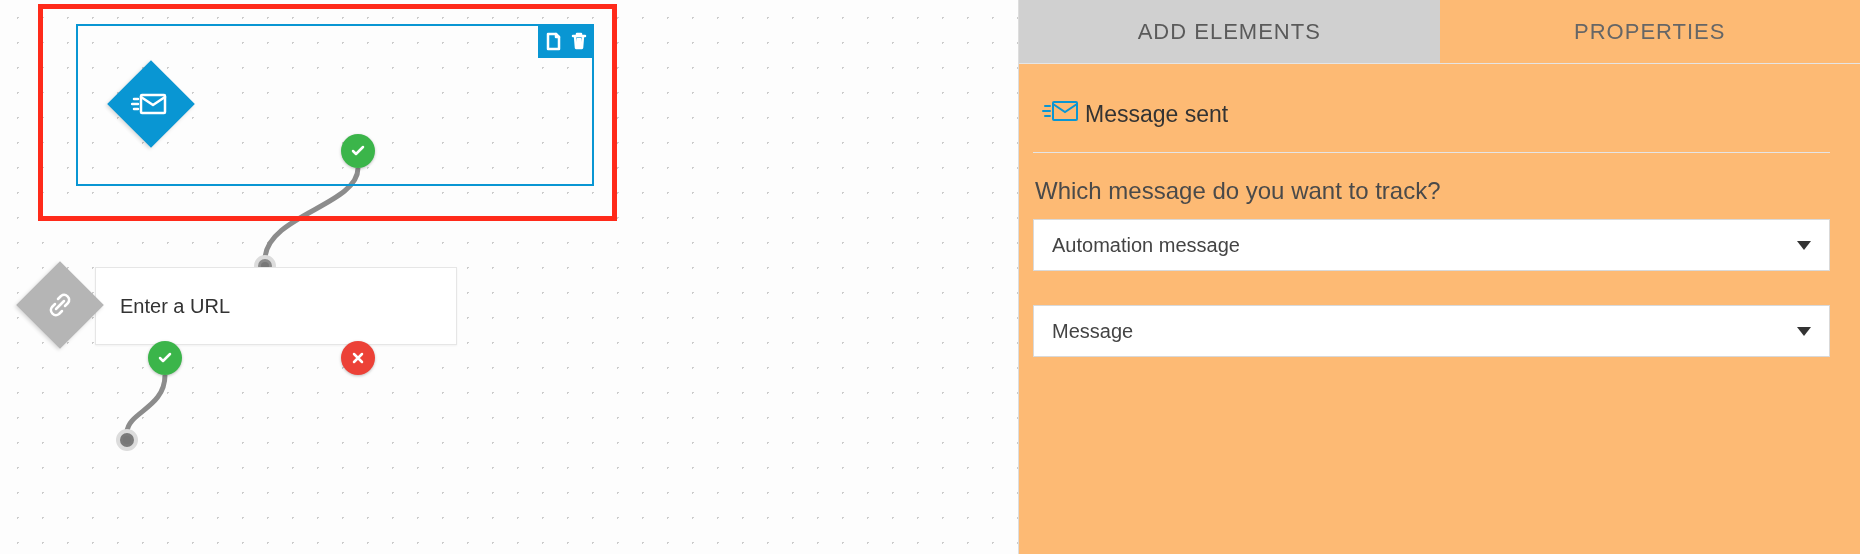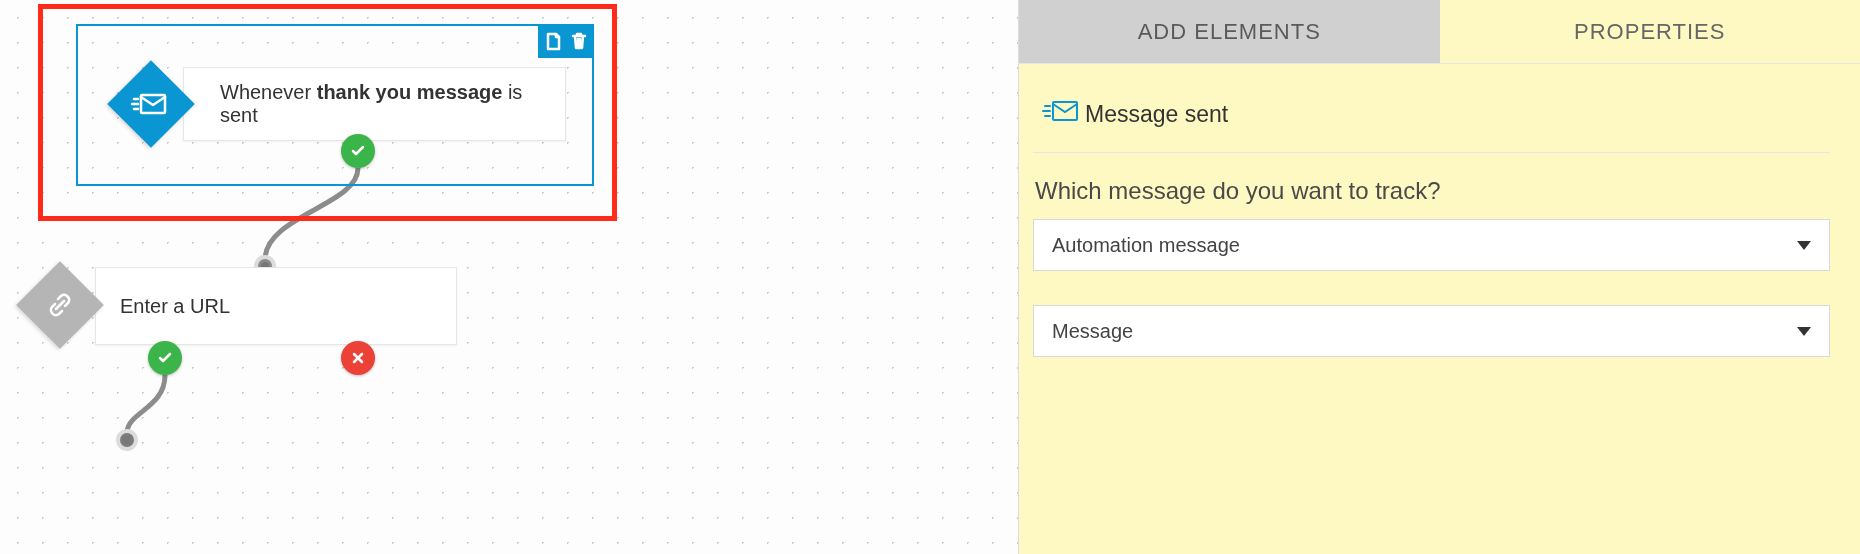--- a/index.html
+++ b/index.html
@@ -120,21 +120,21 @@
     #check2 { left: 148px; top: 341px; }
     #fail2 { left: 341px; top: 341px; }
 
     #dot2 { left: 116px; top: 429px; width:22px; height:22px; border:4px solid #dcdcdc; }
     #dot2::before{ content:''; position:absolute; inset:3px; border-radius:50%; background:#777; }
 
     
     .connector { position: absolute; pointer-events: none; }
 
     
-    .panel { width: 841px; height: 554px; background: #fef9c3; display: flex; flex-direction: column; }
+    .panel { width: 841px; height: 554px; background: #fdba74; display: flex; flex-direction: column; }
     .tabs { display: flex; height: 64px; border-bottom: 1px solid #e5e5e5; }
     .tab {
       flex: 1; display: flex; align-items: center; justify-content: center;
       font-size: 22px; letter-spacing: 1px; color: #666; cursor: pointer;
       user-select: none;
     }
     .tab.active { background: #d0d0d0; color: #5a5a5a; }
     .panel-body { padding: 34px 30px 0 14px; flex: 1; overflow: hidden; }
 
     .section-header {
@@ -192,25 +192,20 @@
     <div class="diamond">
       <div class="diamond-shape"></div>
       <div class="diamond-icon">
         <svg width="40" height="30" viewBox="0 0 40 30">
           <rect x="10" y="6" width="24" height="18" rx="1" class="stroke-white"></rect>
           <path d="M10 8 L22 16 L34 8" class="stroke-white"></path>
           <path d="M3 10h4M1 15h6M3 20h4" class="stroke-white"></path>
         </svg>
       </div>
     </div>
-    <div class="trigger-card">
-      <span>
-        <span>Whenever </span><b>thank you message</b><span> is sent</span>
-      </span>
-    </div>
   </div>
 
   <div id="check1" class="check-badge">
     <svg width="18" height="18" viewBox="0 0 18 18">
         <path d="M4 9l3 3 7-7" class="stroke-white"></path>
       </svg>
   </div>
 
   <div id="dot1" class="conn-dot"></div>
 

